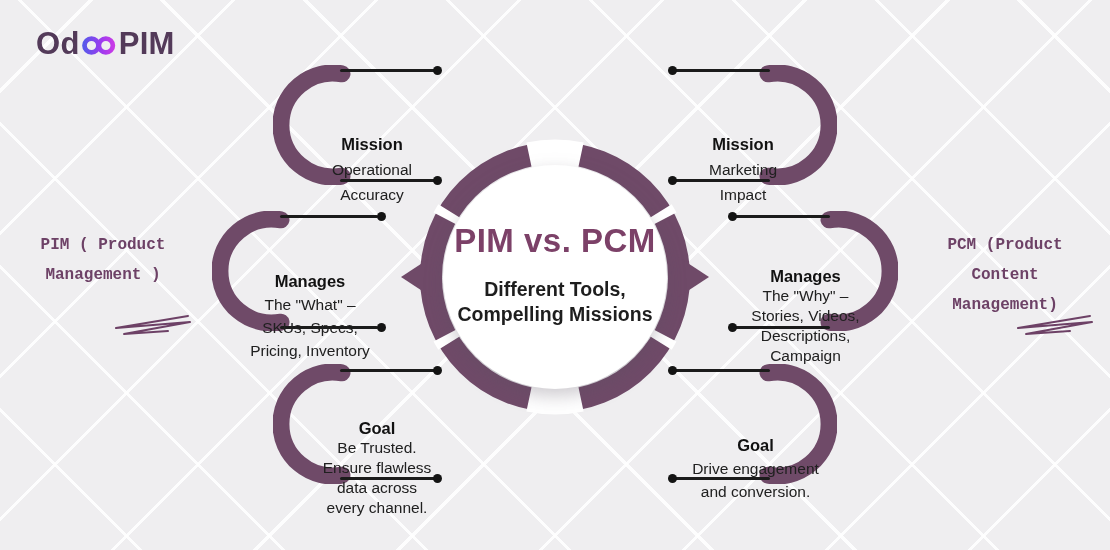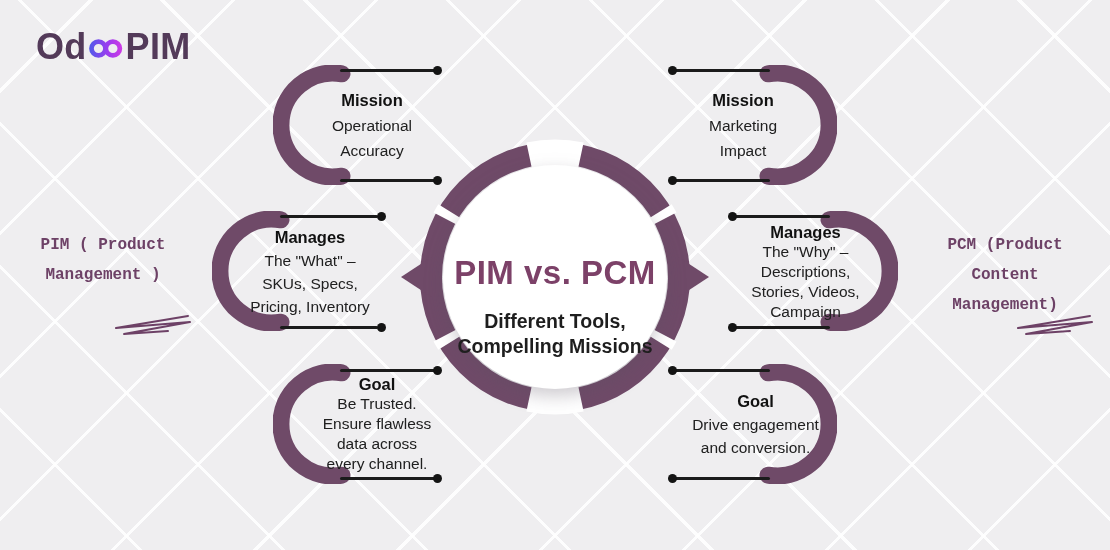--- a/index.html
+++ b/index.html
@@ -5,34 +5,34 @@
   html,body{margin:0;padding:0;}
   body{font-family:"Liberation Sans", sans-serif;}
   #canvas{
     position:relative;width:1110px;height:550px;overflow:hidden;
     background-color:#efeef0;
     background-image:
       repeating-linear-gradient(45deg, rgba(255,255,255,0) 0 98px, rgba(255,255,255,0.9) 98px 101px),
       repeating-linear-gradient(-45deg, rgba(255,255,255,0) 0 98px, rgba(255,255,255,0.9) 98px 101px);
   }
   .logo{position:absolute;left:36px;top:26px;display:flex;align-items:center;}
-  .logo-text{font-size:36px;font-weight:800;color:#533a59;letter-spacing:.3px;}
+  .logo-text{font-size:31px;font-weight:800;color:#533a59;letter-spacing:.3px;}
   .arc{position:absolute;width:120px;height:120px;}
   .cline{position:absolute;height:3px;background:#1b1b1b;border-radius:2px;}
   .cdot{position:absolute;width:9px;height:9px;border-radius:50%;background:#141414;}
   .node-text{position:absolute;display:flex;flex-direction:column;justify-content:center;
-    text-align:center;color:#202020;font-size:15.5px;}
+    text-align:center;color:#202020;font-size:15.5px;margin-top:44px;}
   .node-title{font-weight:bold;font-size:16.5px;color:#111;}
   .heading{position:absolute;width:200px;text-align:center;font-weight:800;
     font-size:16px;line-height:30px;color:#6d4166;font-family:Liberation Mono, monospace;}
   .squiggle{position:absolute;width:80px;height:24px;}
   .center-ring{position:absolute;left:395px;top:117px;}
   .white-circle{filter:drop-shadow(0 7px 9px rgba(90,80,95,0.30));}
   .center-text{position:absolute;left:405px;top:222px;width:300px;text-align:center;}
-  .center-title{font-size:33px;font-weight:800;color:#7c4168;letter-spacing:.5px;margin-top:32px;}
+  .center-title{font-size:33px;font-weight:800;color:#7c4168;letter-spacing:.5px;}
   .center-sub{font-size:19.5px;line-height:25px;color:#1e1e1e;font-weight:bold;margin-top:17px;}
 </style>
 </head>
 <body>
 
 <div id="canvas">
 
   <div class="logo">
     <span class="logo-text">Od</span>
     <svg width="37" height="23" viewBox="0 0 36 22" style="margin:3px 1px 0 1px;">
@@ -148,22 +148,22 @@
   <svg class="arc" style="left:778px;top:211px;" viewBox="0 0 120 120">
     <path d="M51,8.8 A52,52 0 1 1 51,111.2" fill="none" stroke="#6F4A68" stroke-width="17" stroke-linecap="round"></path>
   </svg>
   <div class="cline" style="left:732px;top:215px;width:98px;"></div>
   <div class="cdot" style="left:728px;top:212px;"></div>
   <div class="cline" style="left:732px;top:326px;width:98px;"></div>
   <div class="cdot" style="left:728px;top:323px;"></div>
   <div class="node-text" style="left:718px;top:216px;width:175px;height:111px;line-height:20px;">
     <div class="node-title">Manages</div>
     <div>The "Why" –</div>
+    <div>Stories, Videos,</div>
     <div>Descriptions,</div>
-    <div>Stories, Videos,</div>
     <div>Campaign</div>
   </div>
 
   <svg class="arc" style="left:717px;top:364px;" viewBox="0 0 120 120">
     <path d="M51,8.8 A52,52 0 1 1 51,111.2" fill="none" stroke="#6F4A68" stroke-width="17" stroke-linecap="round"></path>
   </svg>
   <div class="cline" style="left:672px;top:369px;width:98px;"></div>
   <div class="cdot" style="left:668px;top:366px;"></div>
   <div class="cline" style="left:672px;top:477px;width:98px;"></div>
   <div class="cdot" style="left:668px;top:474px;"></div>

